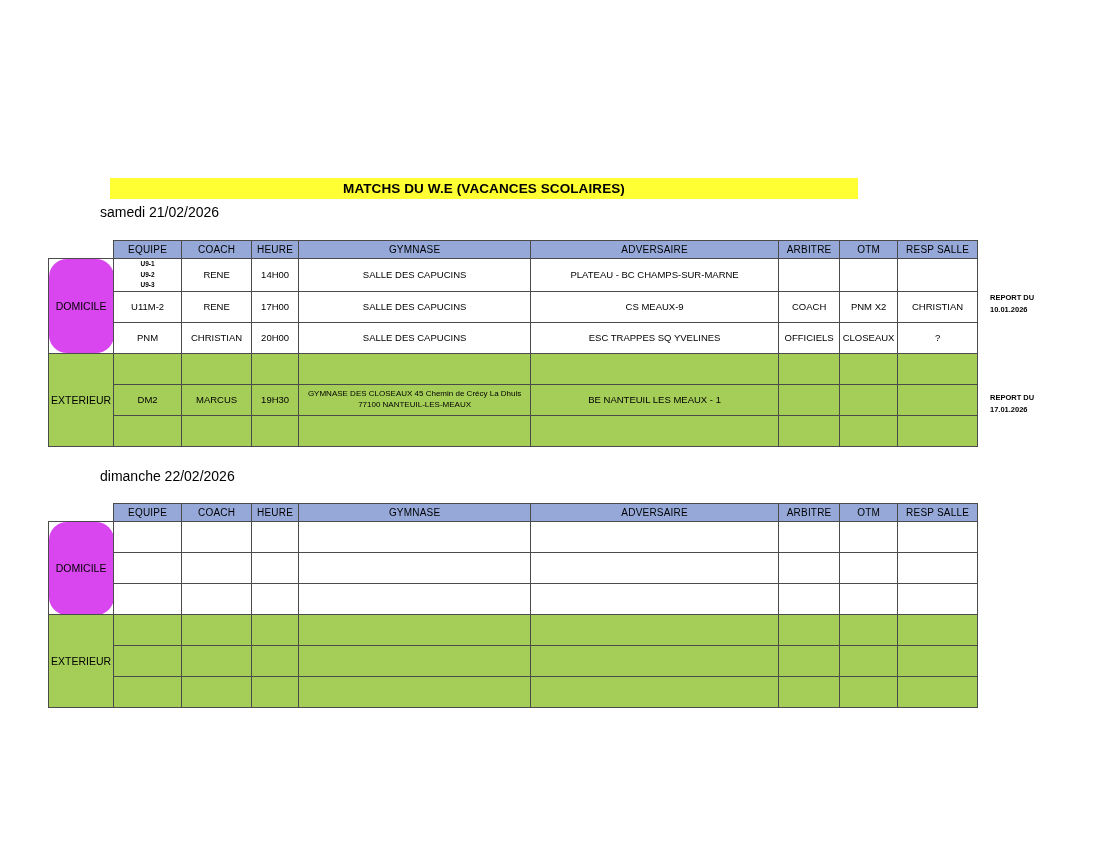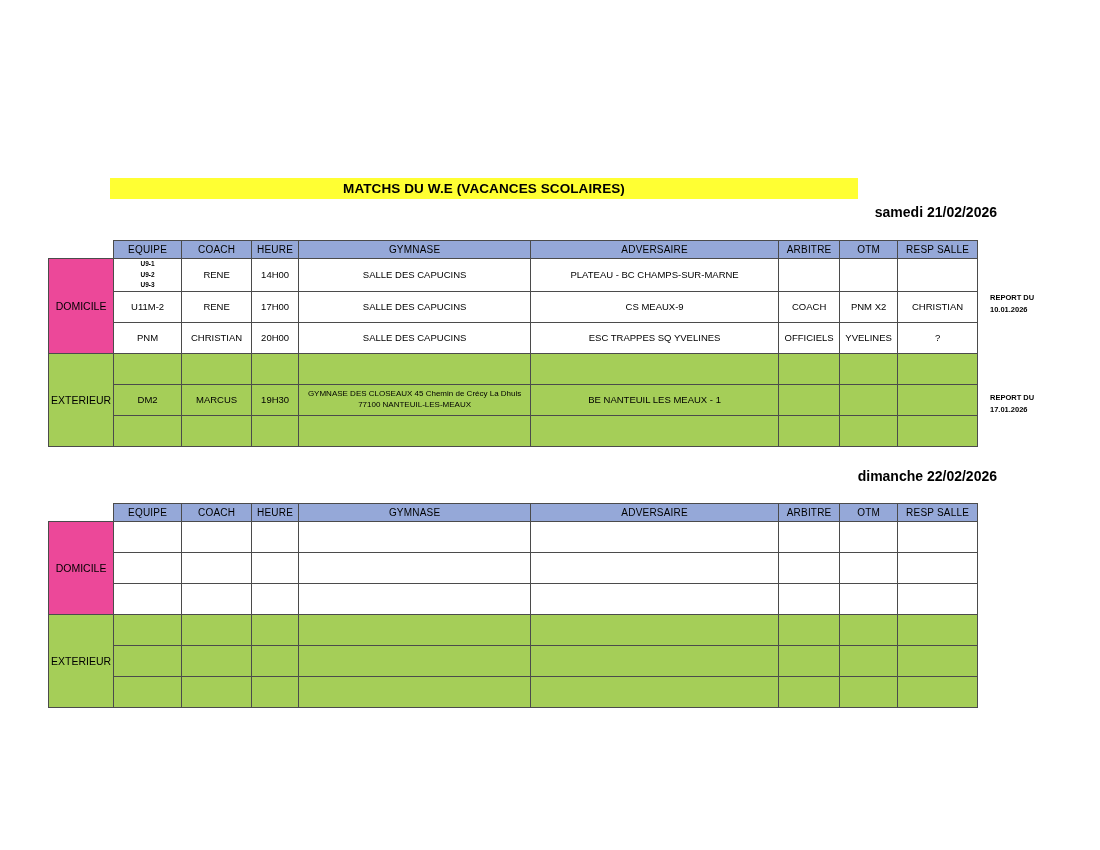--- a/index.html
+++ b/index.html
@@ -31,24 +31,24 @@
   #title-banner .txt {
     font-size: 13.5px;
     font-weight: bold;
     letter-spacing: 0.1px;
     white-space: nowrap;
   }
 
   .day-heading {
     position: absolute;
     width: 880px;
-    left: 117px;
-    text-align: right;
+    left: 100px;
+    text-align: left;
     font-size: 14px;
-    font-weight: bold;
+    font-weight: normal;
   }
   #day-heading-saturday { top: 204px; }
   #day-heading-sunday   { top: 468px; }
 
   
   .sched-table {
     position: absolute;
     border-collapse: collapse;
     table-layout: fixed;
     font-size: 9px;
@@ -87,21 +87,21 @@
     height: 17px;
     border: 1px solid #2f2f2f;
     letter-spacing: 0.2px;
   }
 
   .side-label {
     font-size: 10.5px;
     font-weight: bold;
     border: 1px solid #2f2f2f;
   }
-  .side-domicile { background: #ec4899; }
+  .side-domicile { background: #d946ef; border-radius: 18px; }
   .side-exterieur { background: #a5ce58; }
 
   .row-dom td.cell { background: #ffffff; text-align: center; }
   .row-ext td.cell { background: #a5ce58; }
 
   .r-tall { height: 31px; }
   .r-mid  { height: 31px; }
   .r-ext  { height: 31px; }
 
   .cell { font-size: 9.5px; }
@@ -197,21 +197,21 @@
       <td class="cell">CHRISTIAN</td>
     </tr>
 
     <tr class="row-dom r-mid">
       <td class="cell">PNM</td>
       <td class="cell">CHRISTIAN</td>
       <td class="cell">20H00</td>
       <td class="cell">SALLE DES CAPUCINS</td>
       <td class="cell">ESC TRAPPES SQ YVELINES</td>
       <td class="cell">OFFICIELS</td>
-      <td class="cell">YVELINES</td>
+      <td class="cell">CLOSEAUX</td>
       <td class="cell">?</td>
     </tr>
 
     <tr class="row-ext r-ext">
       <td class="side-label side-exterieur" rowspan="3">EXTERIEUR</td>
       <td class="cell"></td>
       <td class="cell"></td>
       <td class="cell"></td>
       <td class="cell"></td>
       <td class="cell"></td>

